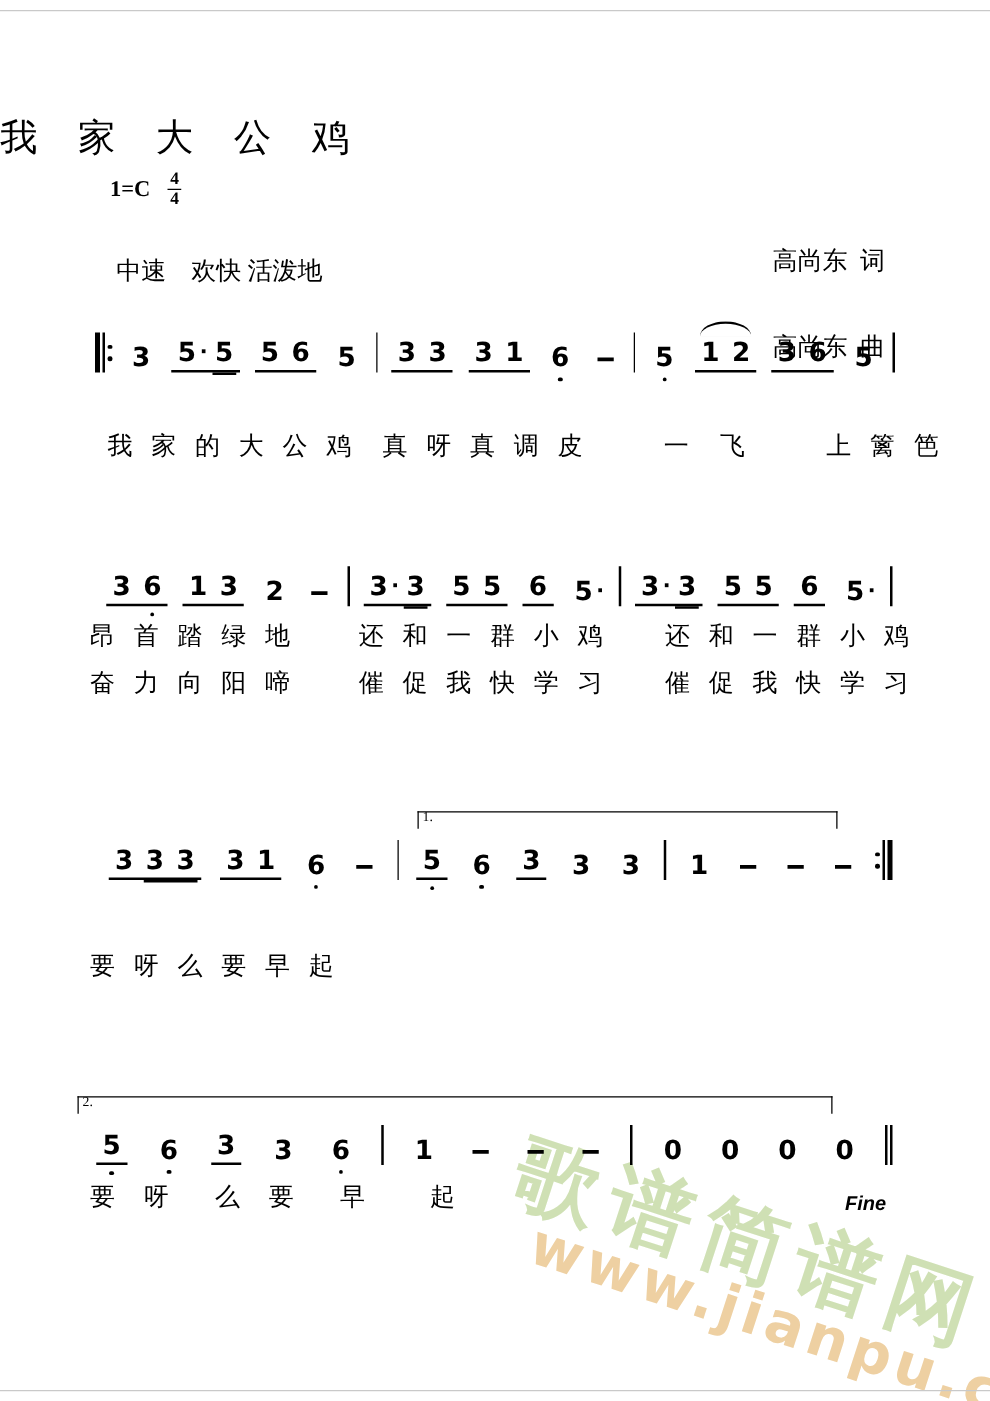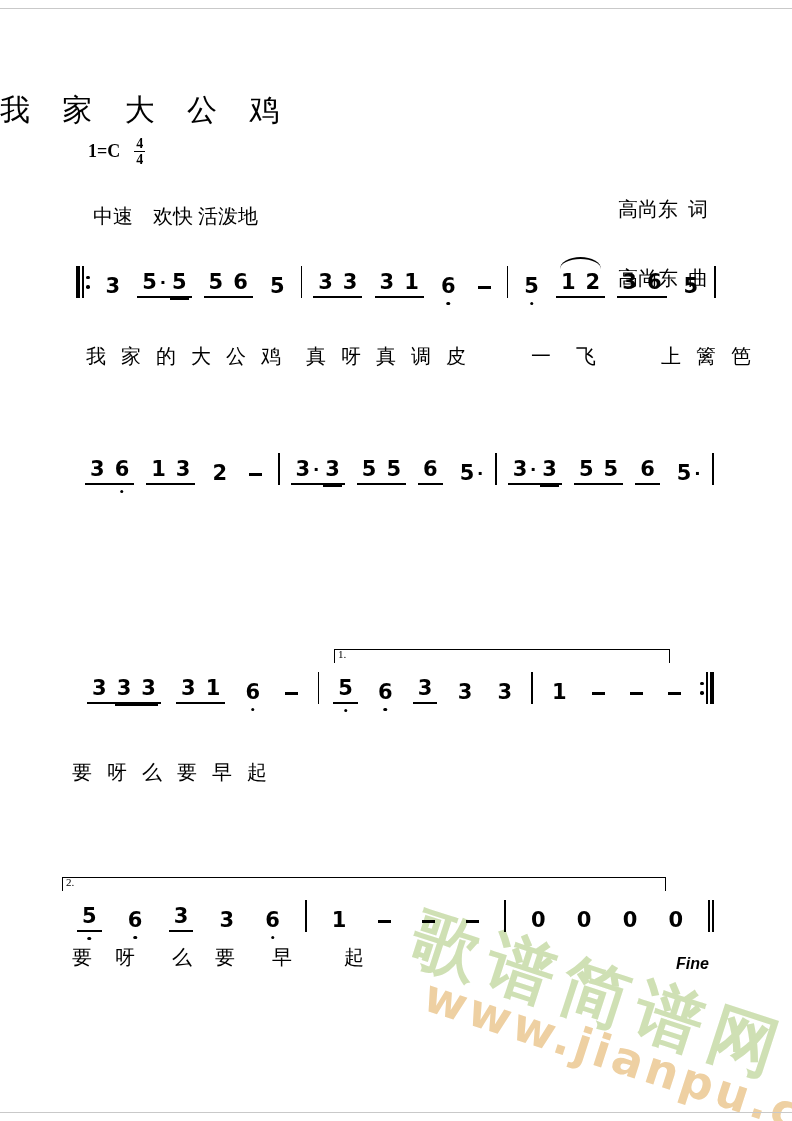--- a/index.html
+++ b/index.html
@@ -216,20 +216,22 @@
           <span class="nt">6</span>
         </span>
         <span class="grp">
           <span class="nt">5</span>
           <span class="da">·</span>
         </span>
         <span class="bar">
           <i class="bl-thin"></i>
         </span>
       </div>
+    <div class="lyr lyr3">昂 首 踏 绿 地　　还 和 一 群 小 鸡　  还 和 一 群 小 鸡</div>
+    <div class="lyr lyr4">奋 力 向 阳 啼　　催 促 我 快 学 习　  催 促 我 快 学 习</div>
 
     <div class="volta volta1">
       <span class="vlabel">1.</span>
     </div>
     <div class="mline mline3">
         <span class="grp beam">
           <span class="nt">3</span>
           <span class="sub">
             <span class="nt">3</span>
             <span class="nt">3</span>

